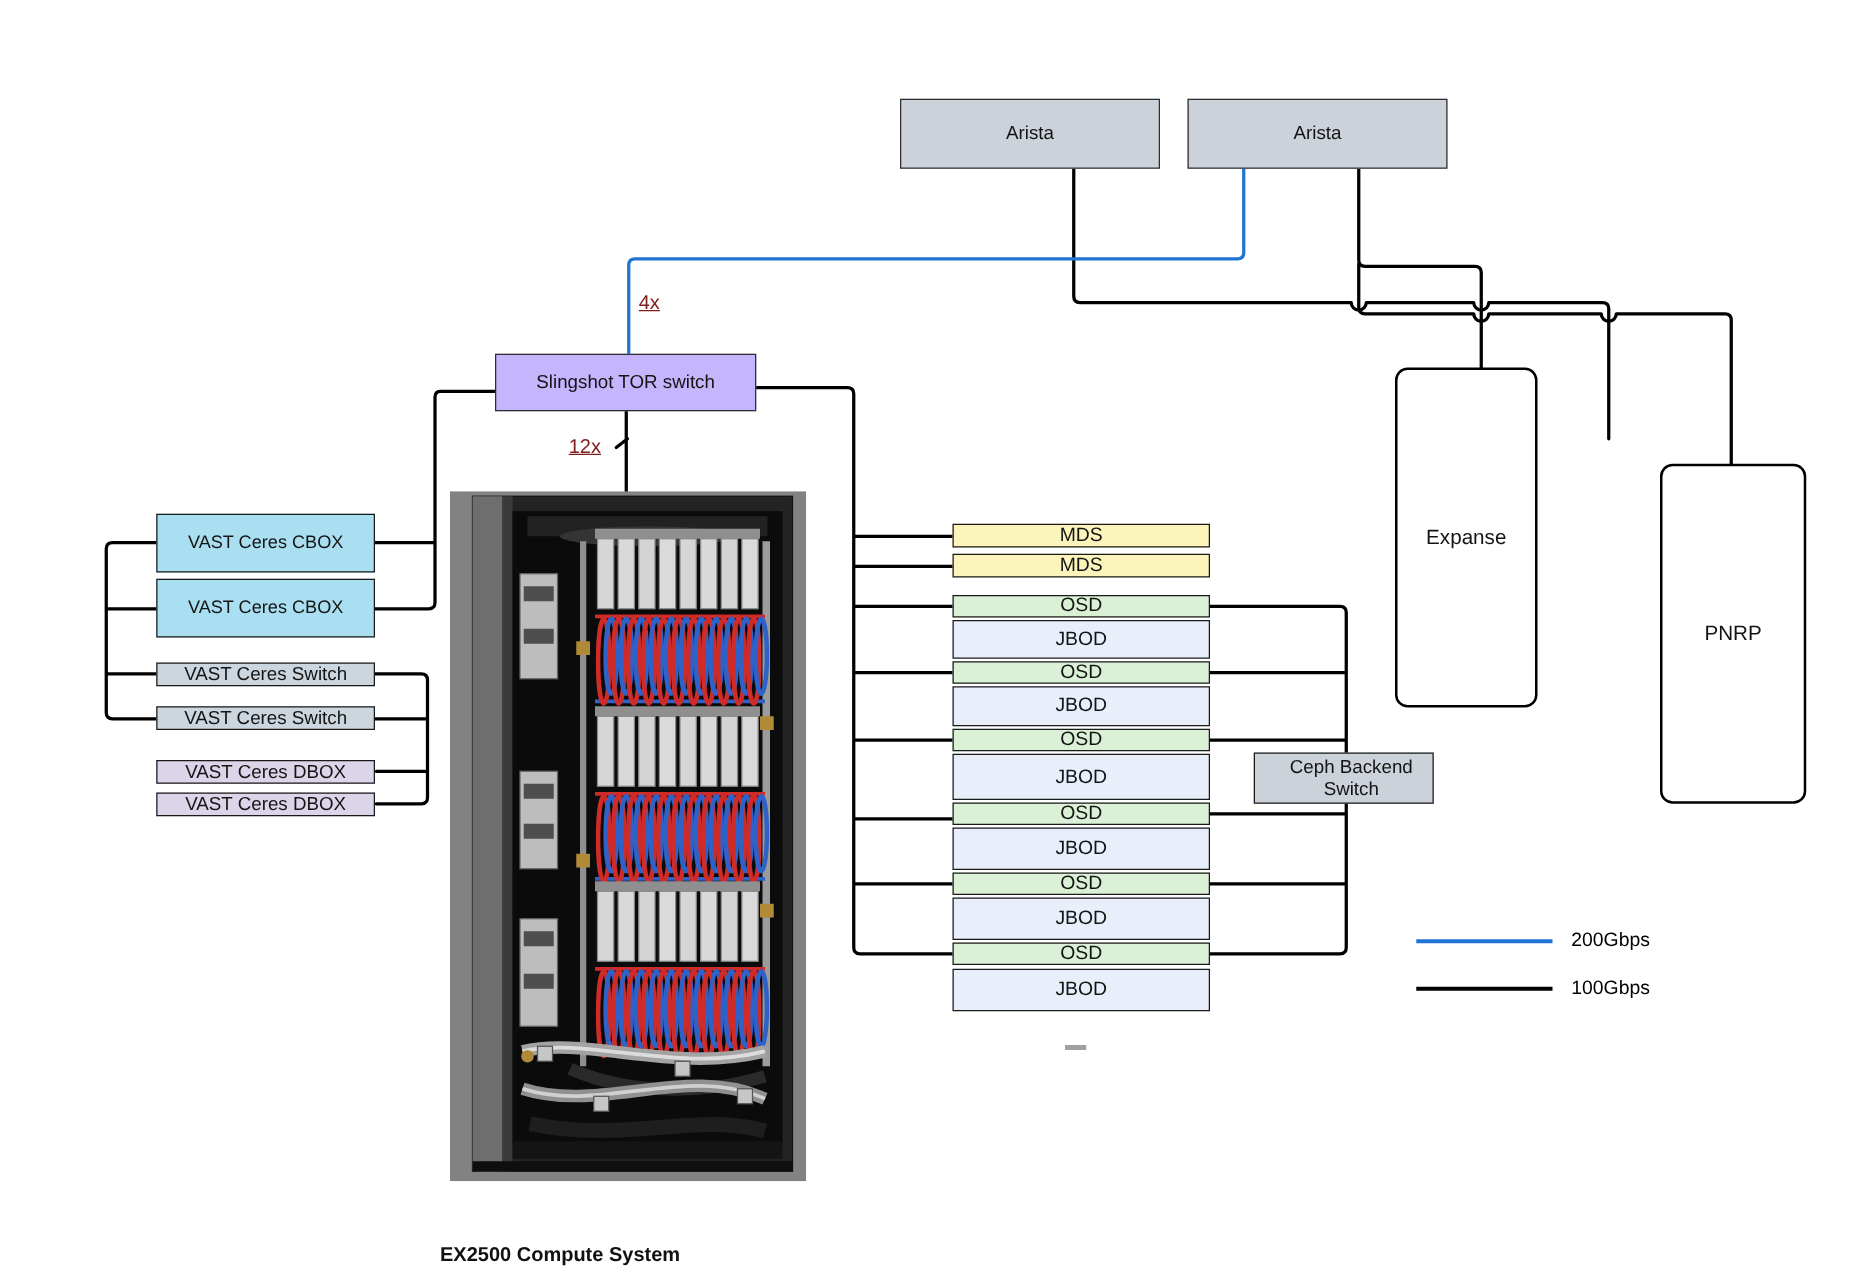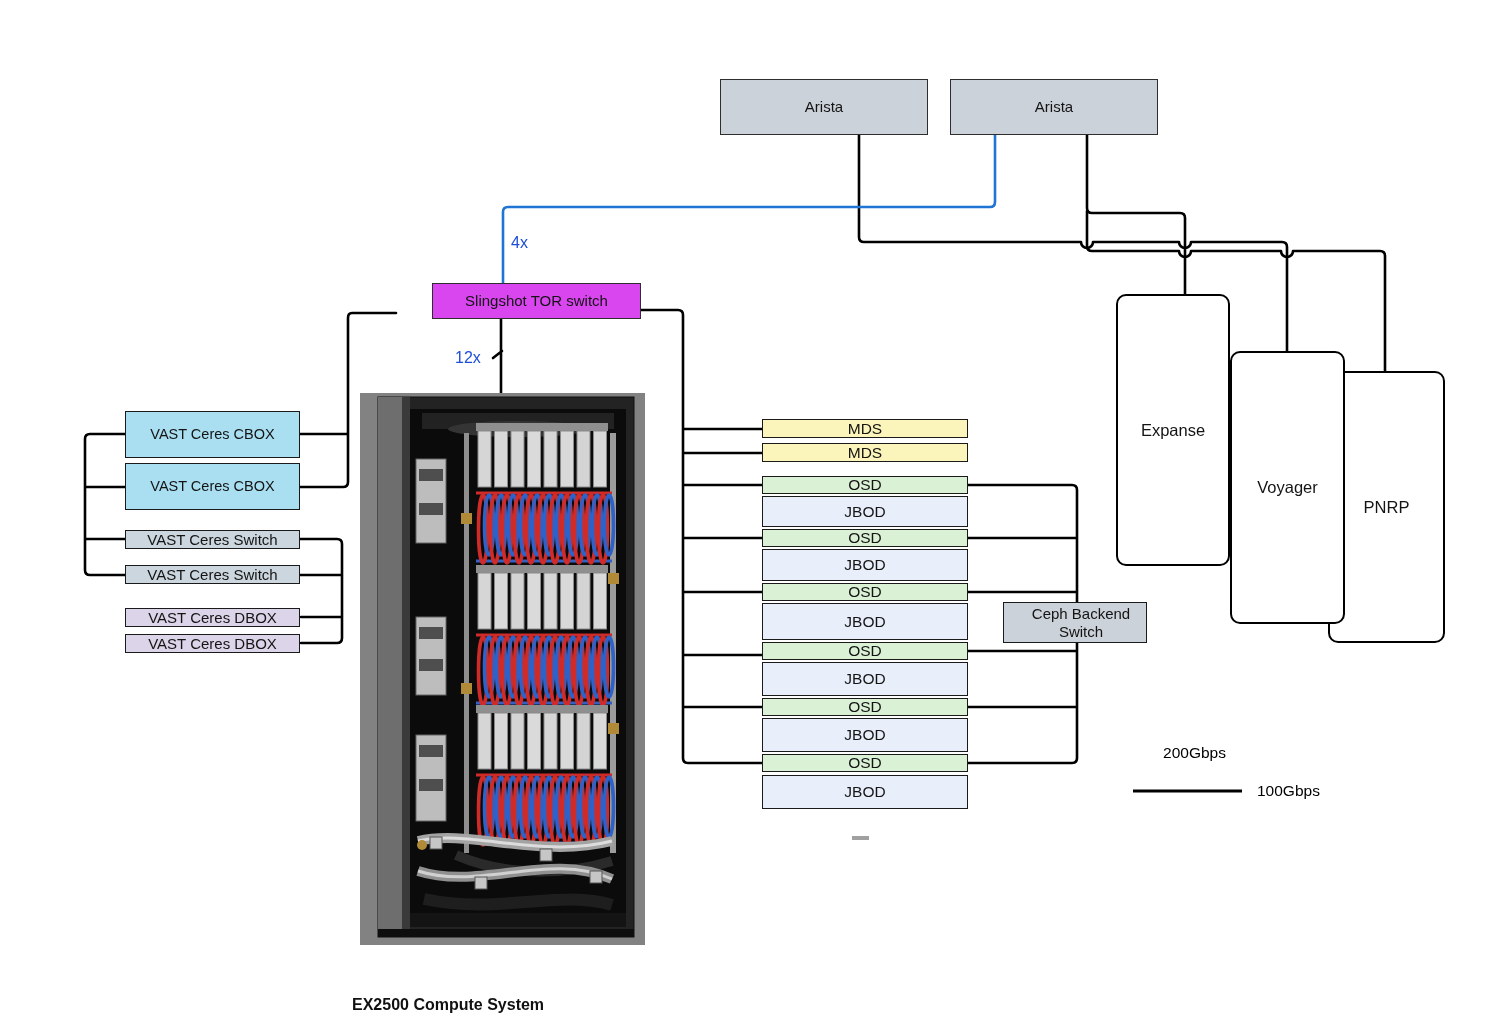--- a/index.html
+++ b/index.html
@@ -11,21 +11,21 @@
   .node{
     position:absolute;z-index:3;display:flex;align-items:center;justify-content:center;
     box-sizing:border-box;border:1.6px solid #2e2e2e;font-size:15px;text-align:center;
     line-height:1.15;
   }
   .node.sq{border-color:#1a1a1a;}
   .bignode{
     position:absolute;z-index:2;box-sizing:border-box;background:#ffffff;border:2.2px solid #000;
     border-radius:10px;display:flex;align-items:center;justify-content:center;font-size:16.5px;
   }
-  .edge-label{position:absolute;z-index:4;font-size:16px;color:#1d4ed8;}
+  .edge-label{position:absolute;z-index:4;font-size:16px;color:#7f1d1d;text-decoration:underline;}
   .rack-wrap{position:absolute;left:360px;top:393px;width:285px;height:552px;z-index:2;}
   .rack-caption{
     position:absolute;left:352px;top:996px;width:300px;z-index:3;
     font-size:16px;font-weight:bold;color:#111;
   }
   .legend-row{position:absolute;z-index:3;display:flex;align-items:center;height:18px;}
   .legend-row span{margin-left:13px;font-size:15.5px;color:#000;}
   .smudge{position:absolute;left:852px;top:836px;width:17px;height:4px;background:#8f8f8f;opacity:.85;z-index:3;}
   .stack-label{width:100%;}
 </style>
@@ -58,35 +58,32 @@
       <path d="M968,485 L1072,485 Q1077,485 1077,490 L1077,758 Q1077,763 1072,763 L968,763
                M1077,538 L968,538 M1077,592 L968,592 M1077,651 L968,651 M1077,707 L968,707"></path>
     </g>
 
     <path fill="none" stroke="#1f74d4" stroke-width="2.6" stroke-linecap="round" stroke-linejoin="round" d="M995,135 L995,202 Q995,207 990,207 L508,207 Q503,207 503,212 L503,283"></path>
   </svg>
 
   <div class="bignode" style="left:1328px;top:371px;width:117px;height:272px;">
     <span>PNRP</span>
   </div>
-  <div class="bignode" style="left:1230px;top:351px;width:115px;height:273px;">
-    <span>Voyager</span>
-  </div>
   <div class="bignode" style="left:1116px;top:294px;width:114px;height:272px;">
     <span>Expanse</span>
   </div>
 
   <div class="node" style="left: 720px; top: 79px; width: 208px; height: 56px; background-color: rgb(204, 210, 217);">
     <span>Arista</span>
   </div>
   <div class="node" style="left: 950px; top: 79px; width: 208px; height: 56px; background-color: rgb(204, 210, 217);">
     <span>Arista</span>
   </div>
 
-  <div class="node" style="left: 396px; top: 283px; width: 209px; height: 36px; background-color: #d946ef; margin-left: 36px;">
+  <div class="node" style="left: 396px; top: 283px; width: 209px; height: 46px; background-color: #c4b5fd;">
     <span>Slingshot TOR switch</span>
   </div>
 
   <div class="edge-label" style="left:511px;top:234px;">4x</div>
   <div class="edge-label" style="left:455px;top:349px;">12x</div>
 
   <div class="node sq" style="left: 125px; top: 411px; width: 175px; height: 47px; font-size: 14.5px; background-color: rgb(170, 223, 242);">
     <span>VAST Ceres CBOX</span>
   </div>
   <div class="node sq" style="left: 125px; top: 463px; width: 175px; height: 47px; font-size: 14.5px; background-color: rgb(170, 223, 242);">
@@ -256,21 +253,21 @@
       <rect x="180" y="456" width="12" height="12" fill="#c6c6c6" stroke="#555"></rect>
       <rect x="115" y="484" width="12" height="12" fill="#c6c6c6" stroke="#555"></rect>
       <rect x="230" y="478" width="12" height="12" fill="#c6c6c6" stroke="#555"></rect>
       <circle cx="62" cy="452" r="5" fill="#b08a36"></circle>
       <rect x="50" y="520" width="216" height="14" fill="#141414"></rect>
       <rect x="18" y="536" width="256" height="8" fill="#0e0e0e"></rect>
     </svg>
   </div>
   <div class="rack-caption">EX2500 Compute System</div>
 
-  <div class="legend-row" style="left:1132px;top:744px;flex-direction:column;">
+  <div class="legend-row" style="left:1132px;top:744px;">
     <svg width="112" height="18">
       <line x1="1" y1="9" x2="110" y2="9" stroke-width="3.2" stroke="#1f74d4"></line>
     </svg>
     <span>200Gbps</span>
   </div>
   <div class="legend-row" style="left:1132px;top:782px;">
     <svg width="112" height="18">
       <line x1="1" y1="9" x2="110" y2="9" stroke-width="3.2" stroke="#000000"></line>
     </svg>
     <span>100Gbps</span>

